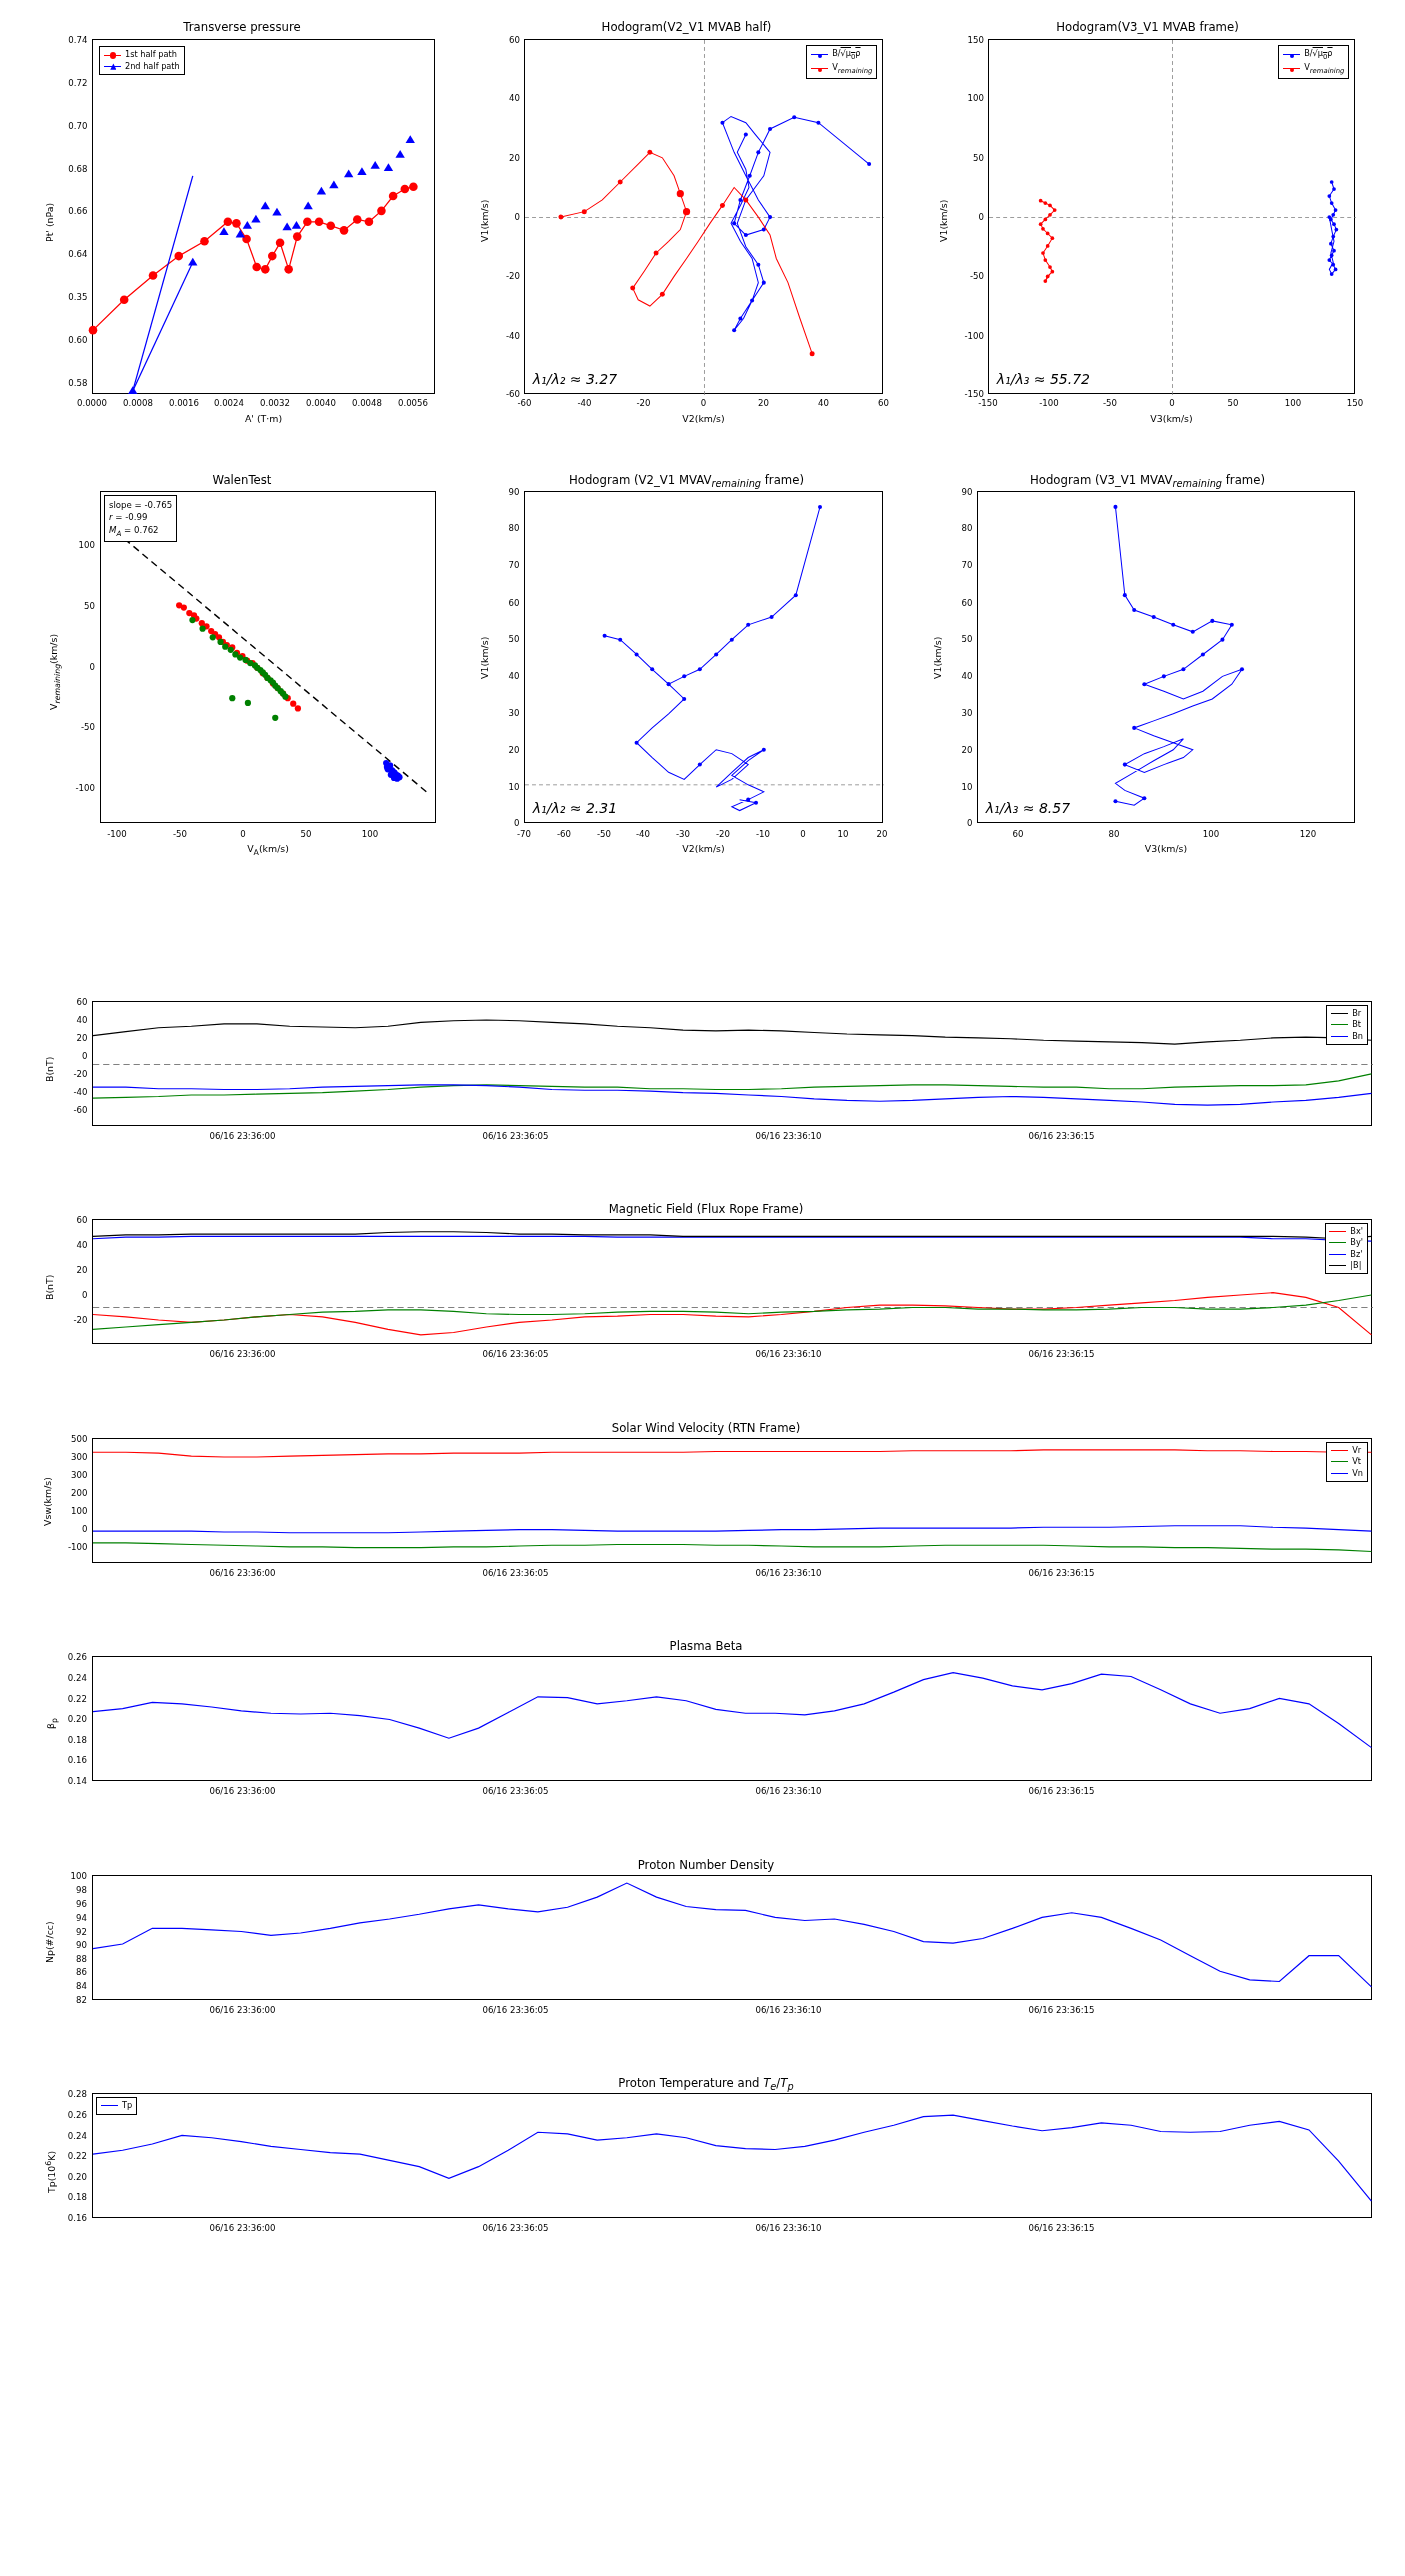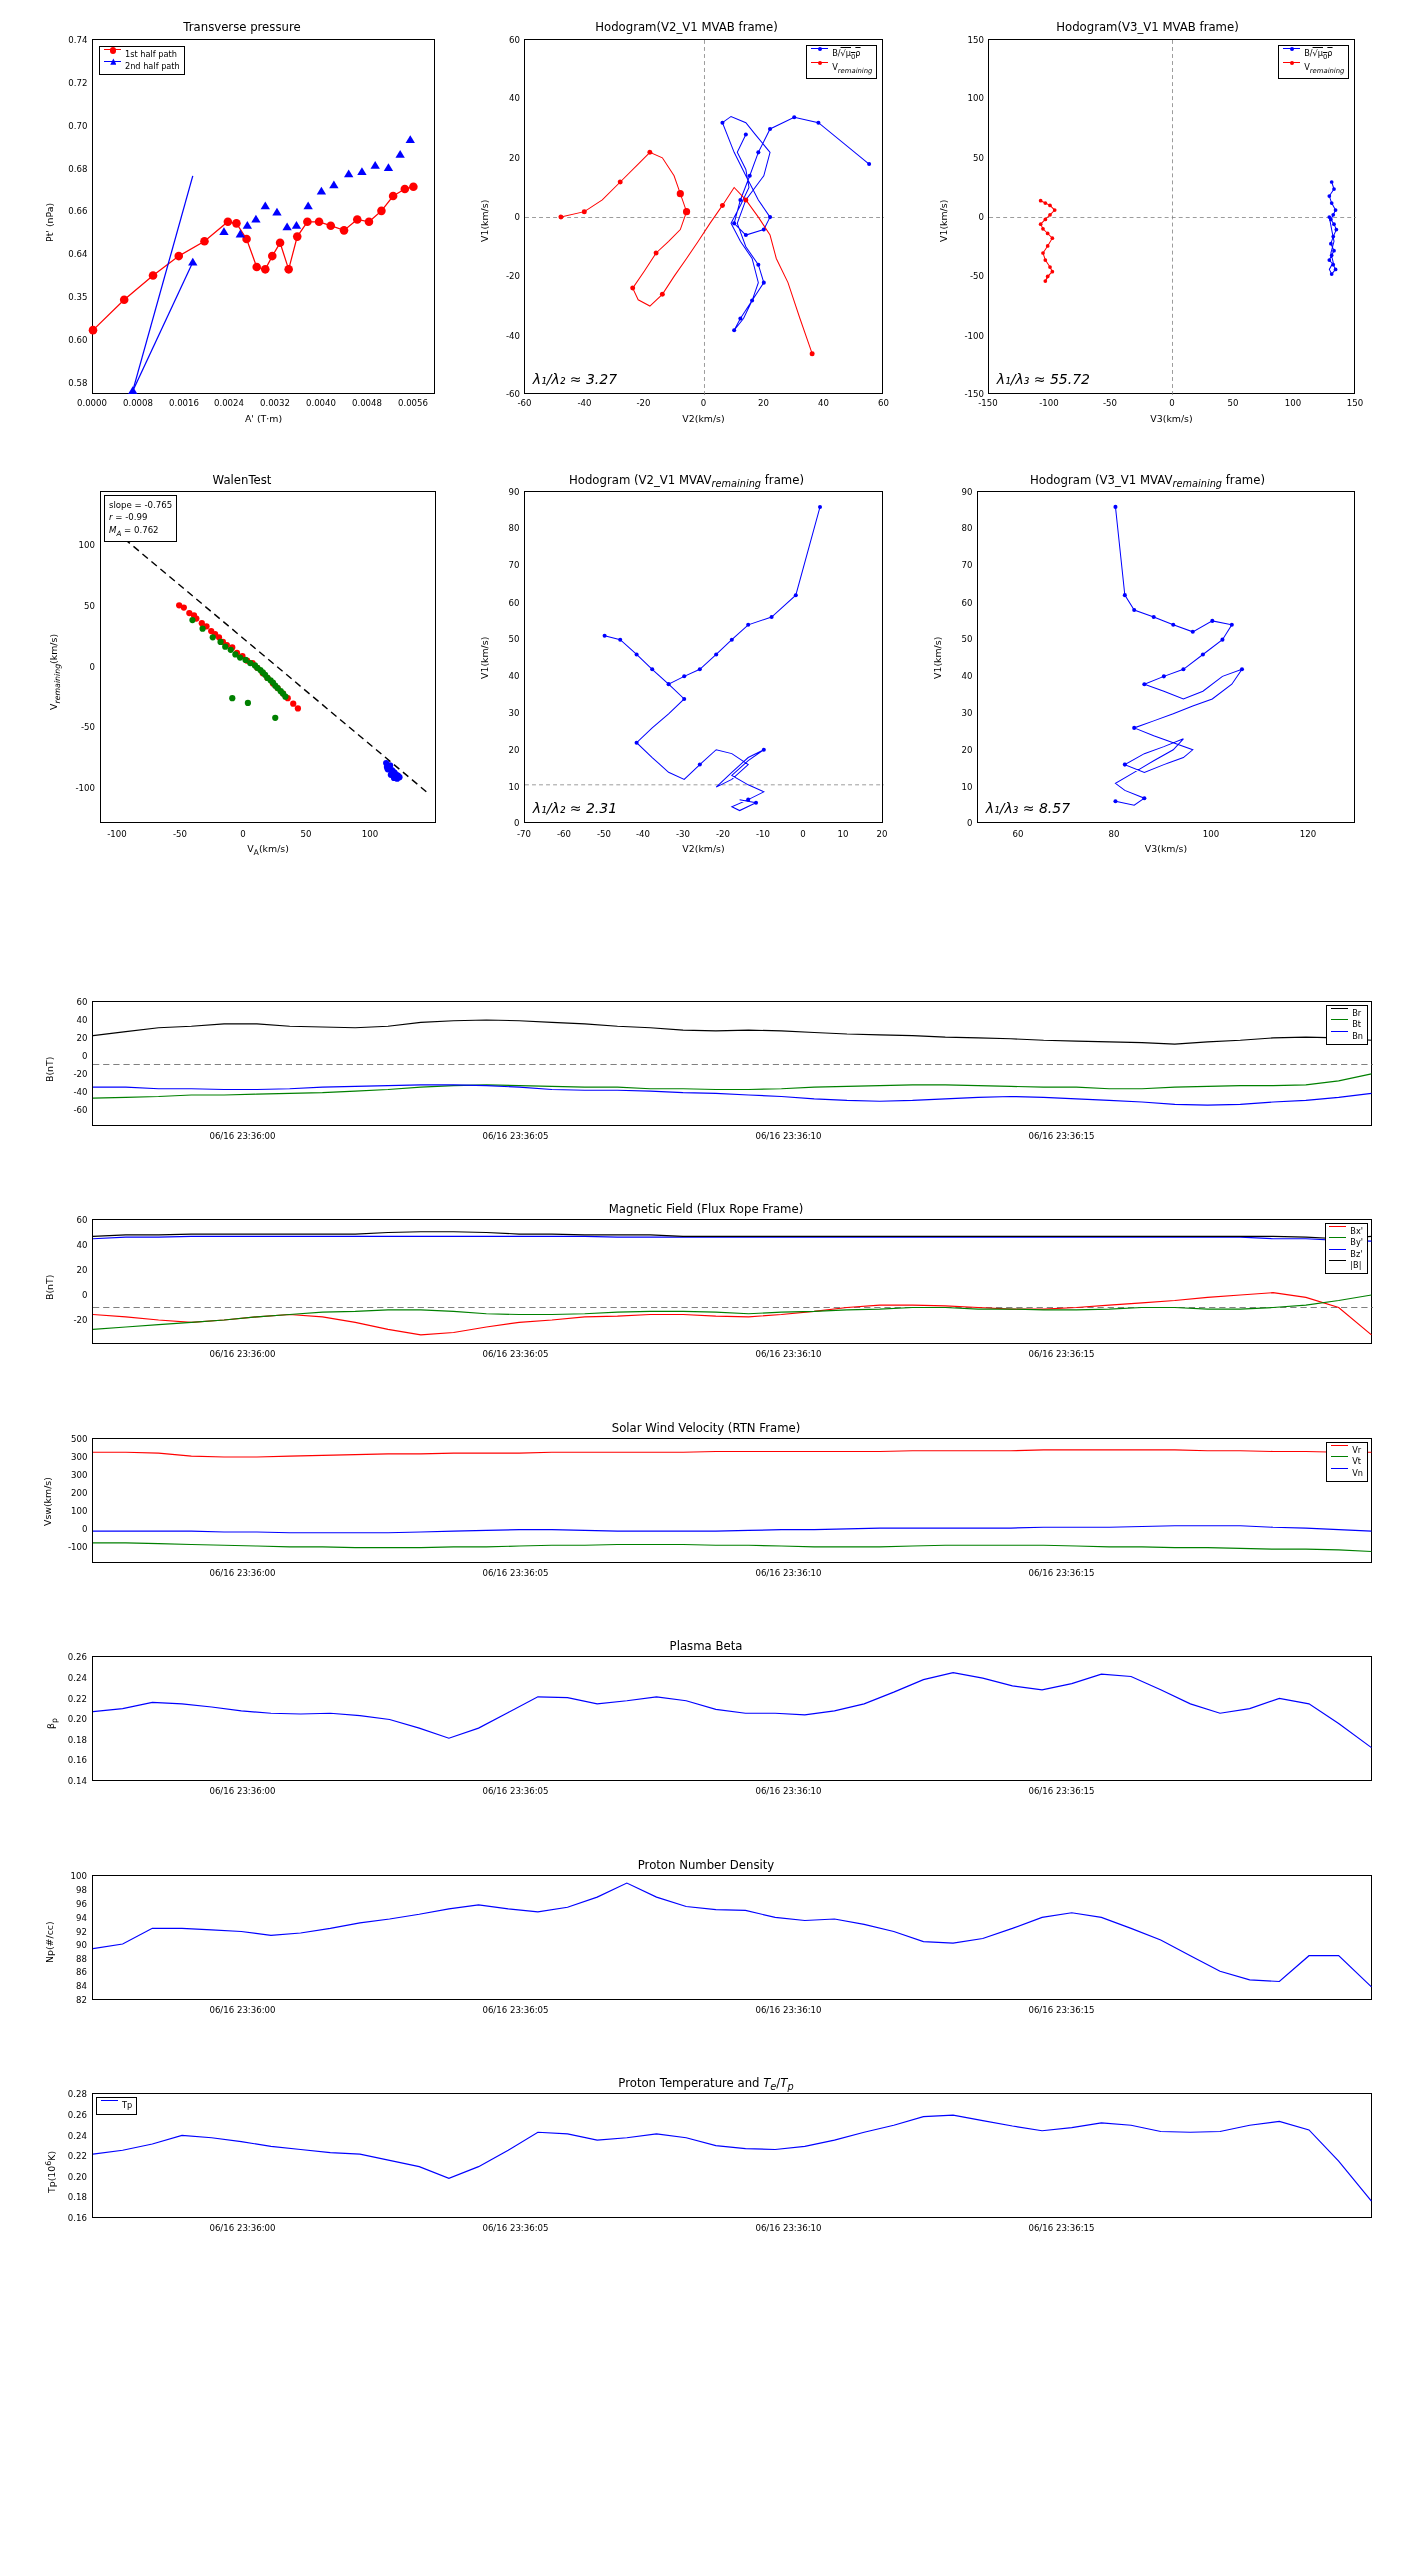--- a/index.html
+++ b/index.html
@@ -10,21 +10,21 @@
   .panel{position:absolute;box-sizing:border-box;}
   .axes{position:absolute;border:0.8px solid #000;background:#fff;box-sizing:border-box;}
   .title{position:absolute;width:100%;text-align:center;font-size:11.7px;color:#000;}
   .ylabel{position:absolute;transform-origin:0 0;transform:rotate(-90deg);font-size:9.4px;white-space:nowrap;}
   .xlabel{position:absolute;font-size:9.4px;text-align:center;white-space:nowrap;}
   .tick{position:absolute;font-size:8.6px;color:#000;white-space:nowrap;}
   .ytick{text-align:right;}
   .xtick{text-align:center;}
   svg{position:absolute;left:0;top:0;overflow:visible;}
   .legend{position:absolute;border:0.8px solid #000;background:#fff;font-size:8.2px;padding:2.3px 3.9px;line-height:1.35;}
-  .legend .row{display:flex;align-items:flex-start;white-space:nowrap;}
+  .legend .row{display:flex;align-items:center;white-space:nowrap;}
   .legend .swatch{display:inline-block;width:17px;height:0;border-top:1.1px solid #000;margin-right:3.9px;position:relative;}
   .legend .marker{position:absolute;left:6.2px;top:-3.1px;width:6.2px;height:6.2px;border-radius:50%;}
   .annot{position:absolute;font-size:14px;font-style:italic;}
   .boxnote{position:absolute;border:0.8px solid #000;background:#fff;font-size:8.6px;padding:2.3px 3.9px;line-height:1.45;}
 </style>
 </head>
 <body>
 
 <div class="page">
 
@@ -117,21 +117,21 @@
     <div class="tick xtick" style="left:173px;top:382px;width:50px;">0.0024</div>
     <div class="tick xtick" style="left:219px;top:382px;width:50px;">0.0032</div>
     <div class="tick xtick" style="left:265px;top:382px;width:50px;">0.0040</div>
     <div class="tick xtick" style="left:311px;top:382px;width:50px;">0.0048</div>
     <div class="tick xtick" style="left:357px;top:382px;width:50px;">0.0056</div>
     <div class="xlabel" style="left:61px;top:397px;width:343px;">A' (T·m)</div>
     <div class="ylabel" style="left:12.5px;top:226px;">Pt' (nPa)</div>
   </div>
 
   <div class="panel" style="left:468px;top:15.6px;width:437px;height:414px;">
-    <div class="title" style="top:4.7px;left:0;">Hodogram(V2_V1 MVAB frame)</div>
+    <div class="title" style="top:4.7px;left:0;">Hodogram(V2_V1 MVAB half)</div>
     <div class="axes" style="left:56px;top:23.4px;width:359px;height:355px;">
       <svg width="359" height="355" viewBox="0 0 460 455">
         <line x1="0" y1="227.5" x2="460" y2="227.5" stroke="#808080" stroke-width="1" stroke-dasharray="5,4"></line>
         <line x1="230" y1="0" x2="230" y2="455" stroke="#808080" stroke-width="1" stroke-dasharray="5,4"></line>
 
         <polyline fill="none" stroke="#0000ff" stroke-width="1.3" points="441,159 376,106 345,99 314,114 299,144 288,174 276,205 268,235 283,250 306,243 314,227 299,205 283,174 268,144 253,106 264,98 283,106 295,121 314,144 306,174 283,205 272,235 283,265 299,288 306,311 291,334 276,357 268,372 280,357 291,334 299,311 291,280 276,258 264,235 276,212 287,189 283,166 272,144 283,121"></polyline>
         <g fill="#0000ff">
           <circle cx="441" cy="159" r="2.6"></circle>
             <circle cx="376" cy="106" r="2.6"></circle>
             <circle cx="345" cy="99" r="2.6"></circle>

